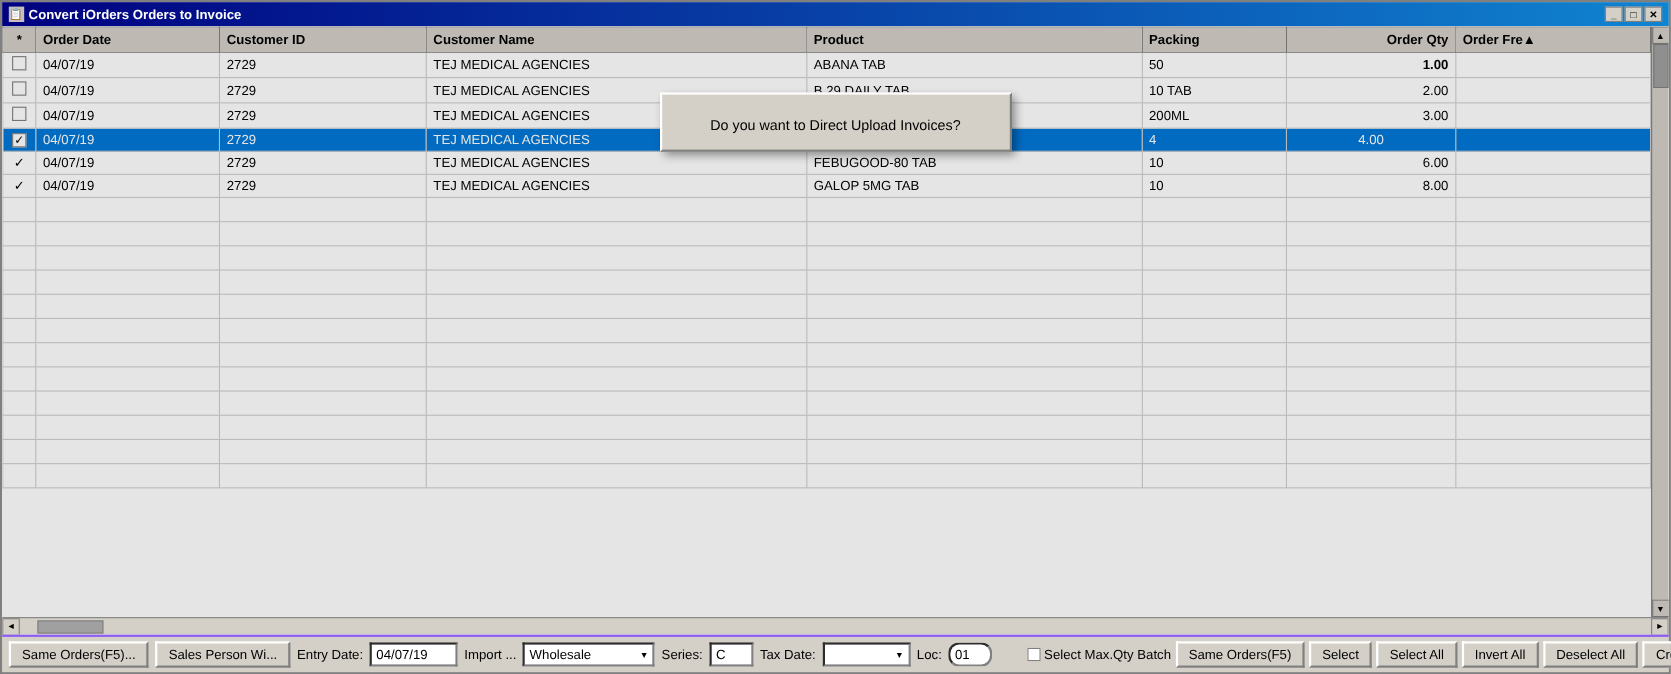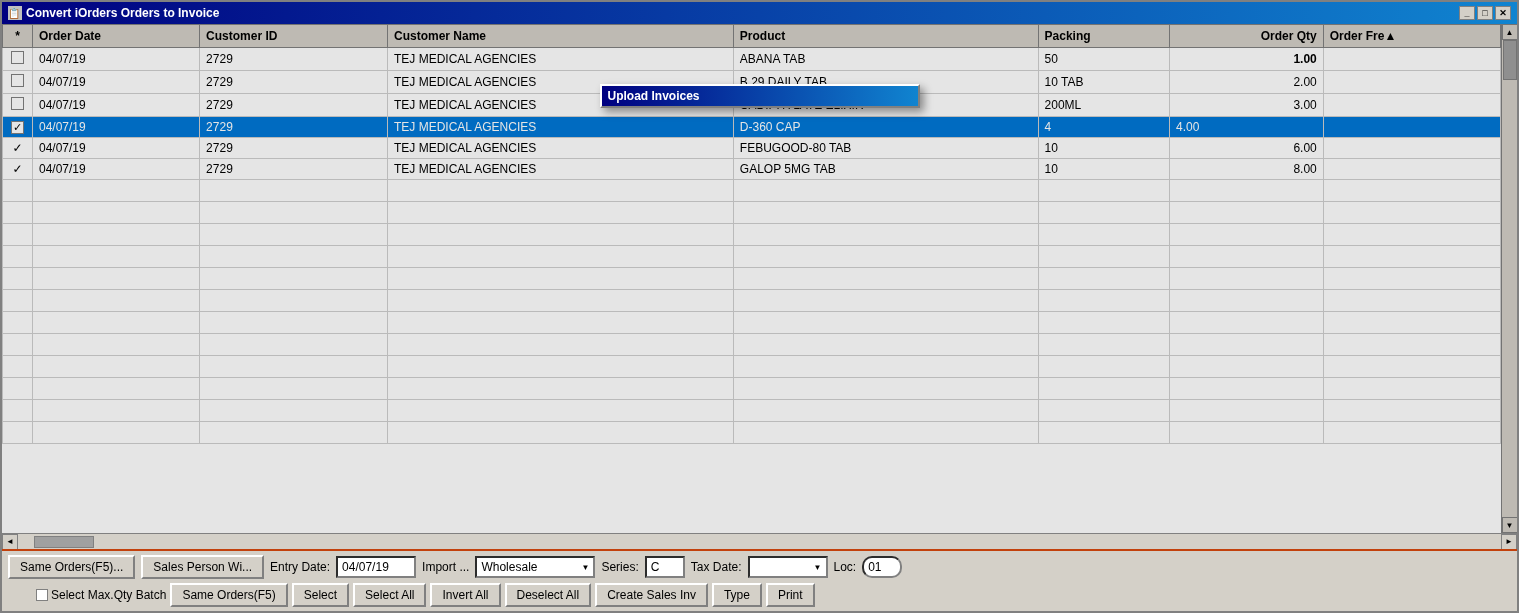--- a/index.html
+++ b/index.html
@@ -191,24 +191,23 @@
       position: absolute;
       top: 0;
       left: 0;
       width: 100%;
       height: 40px;
       background: #a0a0a0;
       border: 1px solid #808080;
     }
     .bottom-bar {
       background: #d4d0c8;
-      border-top: 2px solid #c2410c;
+      border-top: 2px solid #8b5cf6;
       padding: 4px 6px;
       display: flex;
-      flex-direction: column;
       gap: 4px;
       flex-shrink: 0;
     }
     .bottom-row1 {
       display: flex;
       align-items: center;
       gap: 6px;
     }
     .bottom-row2 {
       display: flex;
@@ -406,21 +405,21 @@
               </tr>
               <tr class="selected">
                 <td class="checkbox-cell"><div class="check-box checked">
                     <span class="check-tick">✓</span>
                   </div></td>
                 <td>04/07/19</td>
                 <td>2729</td>
                 <td>TEJ MEDICAL AGENCIES</td>
                 <td>D-360 CAP</td>
                 <td>4</td>
-                <td style="text-align: left;">4.00</td>
+                <td style="text-align: center;">4.00</td>
                 <td></td>
               </tr>
               <tr>
                 <td class="checkbox-cell"><span style="font-size: 12px;">✓</span></td>
                 <td>04/07/19</td>
                 <td>2729</td>
                 <td>TEJ MEDICAL AGENCIES</td>
                 <td>FEBUGOOD-80 TAB</td>
                 <td>10</td>
                 <td style="text-align: right;">6.00</td>
@@ -563,22 +562,22 @@
       <div class="scrollbar-v">
         <div class="scrollbar-v-btn">▲</div>
         <div class="scrollbar-v-track">
           <div class="scrollbar-v-thumb"></div>
         </div>
         <div class="scrollbar-v-btn">▼</div>
       </div>
 
       <div class="modal-overlay">
         <div class="modal-dialog">
-          <div class="modal-title-bar">
-            <span>Upload Invoices</span>
+          <div class="modal-body">
+            <p>Do you want to Direct Upload Invoices?</p>
           </div>
         </div>
       </div>
     </div>
 
     <div class="scrollbar-h">
       <div class="scrollbar-btn">◄</div>
       <div class="scrollbar-track">
         <div class="scrollbar-thumb"></div>
       </div>

